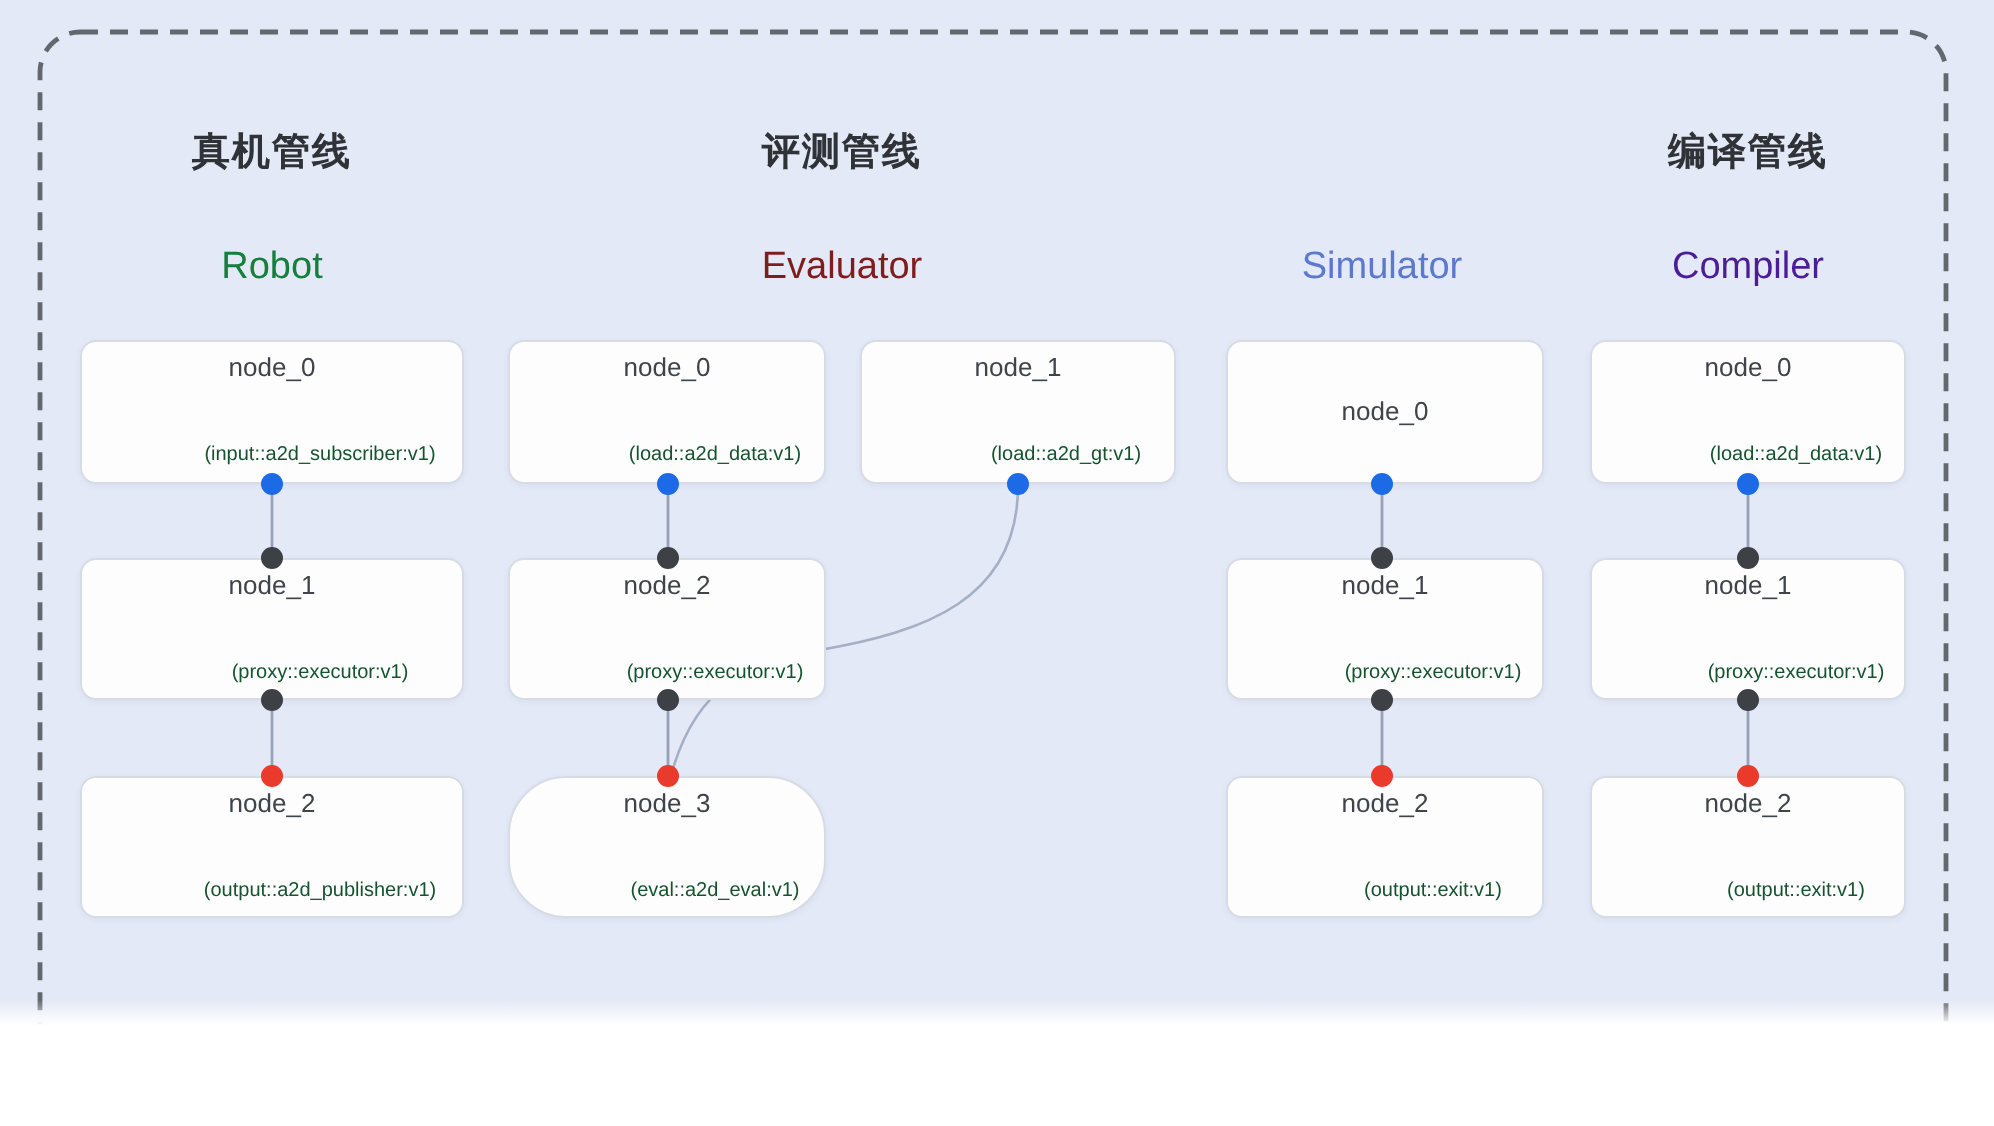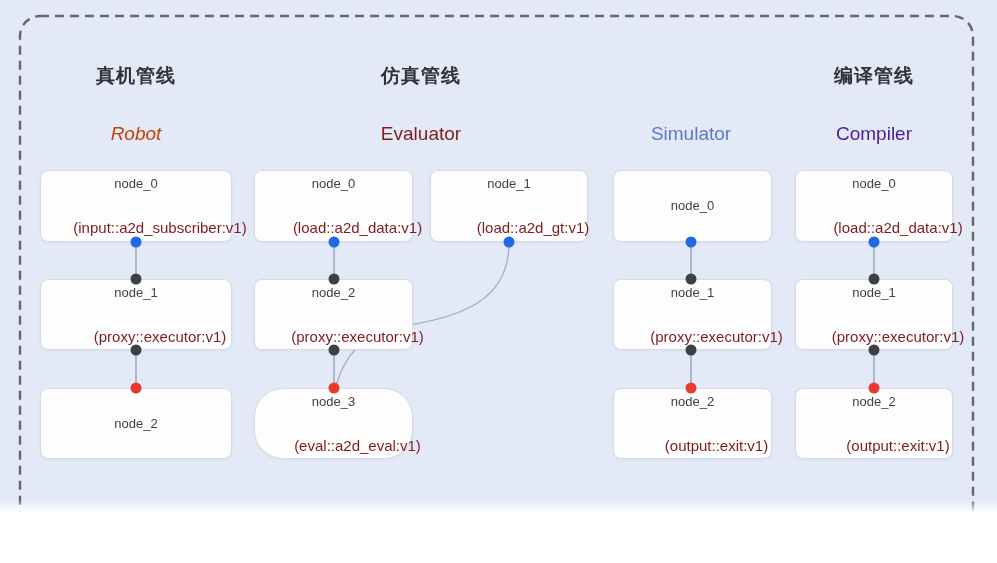--- a/index.html
+++ b/index.html
@@ -19,21 +19,21 @@
     text-align:center;font-size:19px;font-weight:400;color:#5b79ce;z-index:2;
   }
   .node{
     position:absolute;z-index:2;box-sizing:border-box;
     background:#fdfdfe;border:1px solid #d7dbe4;border-radius:8px;
     display:flex;flex-direction:column;align-items:center;justify-content:center;
     box-shadow:0 1px 3px rgba(40,60,100,0.06);
     gap:20px;
   }
   .node .n-name{font-size:13px;line-height:24px;color:#3f434a;white-space:nowrap;}
-  .node .n-type{font-size:15px;line-height:24px;color:#7f1d1d;white-space:nowrap;margin-left:48px;}
+  .node .n-type{font-size:10px;line-height:24px;color:#14532d;white-space:nowrap;margin-left:48px;}
   .dot{
     position:absolute;width:11px;height:11px;border-radius:50%;
     transform:translate(-50%,-50%);z-index:3;
   }
   .bottom-fade{
     position:absolute;left:0;right:0;bottom:0;height:14px;z-index:4;
     background:linear-gradient(to bottom, rgba(255,255,255,0), #ffffff 90%);
   }
 </style>
 </head>
@@ -47,36 +47,37 @@
       <path d="M 334 242 L 334 279" fill="none" stroke="#98a2b6" stroke-width="1.4"></path>
       <path d="M 334 350 L 334 388" fill="none" stroke="#98a2b6" stroke-width="1.4"></path>
       <path d="M 691 242 L 691 279" fill="none" stroke="#98a2b6" stroke-width="1.4"></path>
       <path d="M 691 350 L 691 388" fill="none" stroke="#98a2b6" stroke-width="1.4"></path>
       <path d="M 874 242 L 874 279" fill="none" stroke="#98a2b6" stroke-width="1.4"></path>
       <path d="M 874 350 L 874 388" fill="none" stroke="#98a2b6" stroke-width="1.4"></path>
       <path d="M 509 243 C 509 300 462 316 410 325 C 372 332 348 344 336 386" fill="none" stroke="#a5b0c4" stroke-width="1.3"></path>
     </svg>
   <div class="bottom-fade"></div>
 <div class="title-zh" style="left: 136px; color: rgb(47, 50, 55);">真机管线</div>
-    <div class="title-en" style="left: 136px; color: #c2410c; font-style: italic;">Robot</div>
-    <div class="title-zh" style="left: 421px; color: rgb(47, 50, 55);">仿真管线</div>
+    <div class="title-en" style="left: 136px; color: #15803d;">Robot</div>
+    <div class="title-zh" style="left: 421px; color: rgb(47, 50, 55);">评测管线</div>
     <div class="title-en" style="left: 421px; color: #7f1d1d;">Evaluator</div>
     <div class="title-en" style="left: 691px; color: rgb(91, 121, 206);">Simulator</div>
     <div class="title-zh" style="left: 874px; color: rgb(47, 50, 55);">编译管线</div>
     <div class="title-en" style="left: 874px; color: #4c1d95;">Compiler</div>
     <div class="node" style="left: 40px; top: 170px; width: 192px; height: 72px; background: rgb(253, 253, 254); border-color: rgb(215, 219, 228);">
       <span class="n-name">node_0</span>
       <span class="n-type">(input::a2d_subscriber:v1)</span>
     </div>
     <div class="node" style="left: 40px; top: 279px; width: 192px; height: 71px; background: rgb(253, 253, 254); border-color: rgb(215, 219, 228);">
       <span class="n-name">node_1</span>
       <span class="n-type">(proxy::executor:v1)</span>
     </div>
     <div class="node" style="left: 40px; top: 388px; width: 192px; height: 71px; background: rgb(253, 253, 254); border-color: rgb(215, 219, 228);">
       <span class="n-name">node_2</span>
+      <span class="n-type">(output::a2d_publisher:v1)</span>
     </div>
     <div class="node" style="left: 254px; top: 170px; width: 159px; height: 72px; background: rgb(253, 253, 254); border-color: rgb(215, 219, 228);">
       <span class="n-name">node_0</span>
       <span class="n-type">(load::a2d_data:v1)</span>
     </div>
     <div class="node" style="left: 430px; top: 170px; width: 158px; height: 72px; background: rgb(253, 253, 254); border-color: rgb(215, 219, 228);">
       <span class="n-name">node_1</span>
       <span class="n-type">(load::a2d_gt:v1)</span>
     </div>
     <div class="node" style="left: 254px; top: 279px; width: 159px; height: 71px; background: rgb(253, 253, 254); border-color: rgb(215, 219, 228);">

